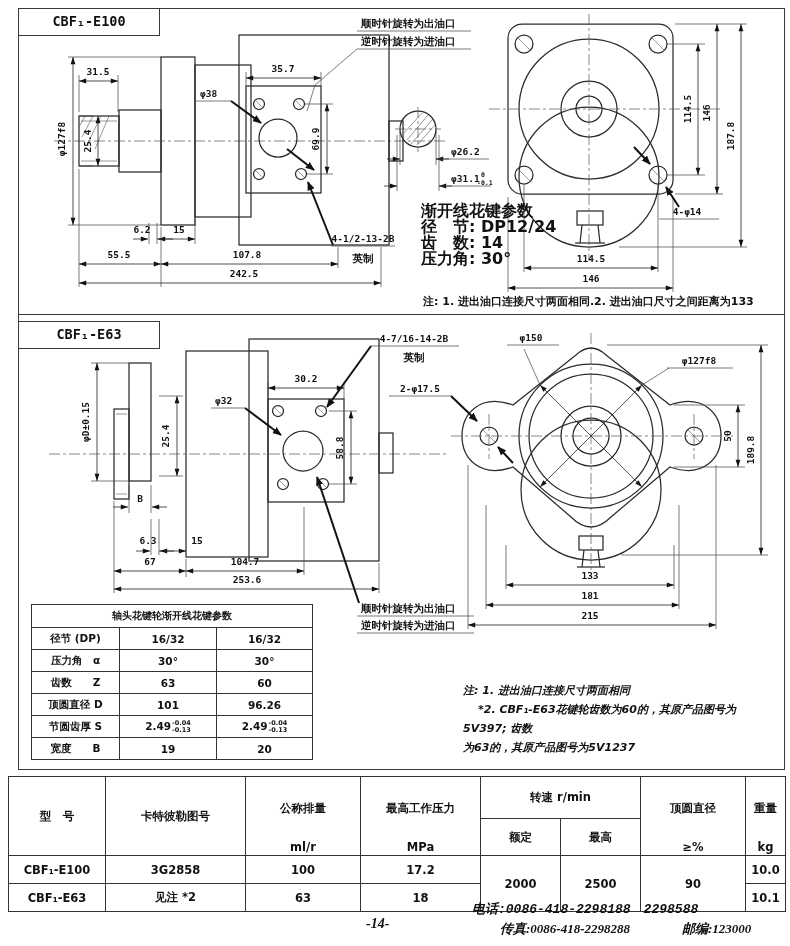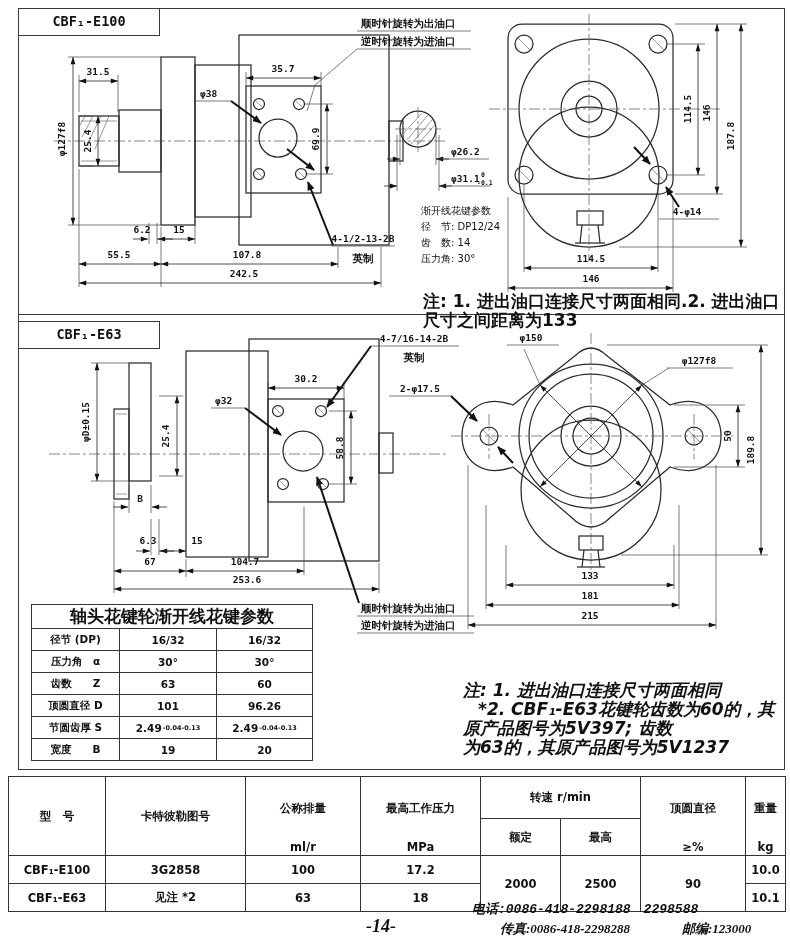--- a/index.html
+++ b/index.html
@@ -13,36 +13,36 @@
   svg{position:absolute;left:0;top:0;}
   svg text{font-family:"DejaVu Sans Mono",monospace;font-size:9.5px;font-weight:bold;fill:#111;}
   svg text.cn{font-family:"DejaVu Sans",sans-serif;font-size:10.5px;}
   svg text.sm{font-size:6.5px;}
   .o{fill:none;stroke:#2b2b2b;stroke-width:1.25;}
   .t{fill:none;stroke:#444;stroke-width:0.7;}
   .cl{fill:none;stroke:#555;stroke-width:0.7;stroke-dasharray:11 3 3 3;}
   .d{fill:none;stroke:#222;stroke-width:0.8;}
   .ld{fill:none;stroke:#111;stroke-width:2;}
   .h{stroke:#555;stroke-width:0.6;}
-  .blk{position:absolute;font-size:10px;font-weight:normal;line-height:16px;z-index:2;}
-  .noteline{font-size:17px;font-weight:bold;line-height:19px;}
+  .blk{position:absolute;font-size:16px;font-weight:bold;line-height:16px;z-index:2;}
+  .noteline{font-size:11px;font-weight:bold;line-height:19px;}
   table{border-collapse:collapse;background:#fff;}
   
   #spl{position:absolute;left:12px;top:289px;table-layout:fixed;z-index:2;}
   #spl td{border:1.4px solid #333;text-align:center;font-size:10.5px;font-weight:bold;height:21px;padding:0;}
-  #spl .ttl{height:22px;font-size:17px;}
+  #spl .ttl{height:22px;font-size:10px;}
   
   #spec{position:absolute;left:8px;top:776px;table-layout:fixed;}
   #spec td{border:1.6px solid #333;text-align:center;font-size:11.5px;font-weight:bold;padding:0;}
   .two{display:block;line-height:15px;margin-top:24px;}
-  .tolstack{display:inline-flex;flex-direction:row;vertical-align:middle;font-size:6.5px;line-height:7px;text-align:left;margin-left:1px;}
+  .tolstack{display:inline-flex;flex-direction:column;vertical-align:middle;font-size:6.5px;line-height:7px;text-align:left;margin-left:1px;}
   #footer{position:absolute;left:0;top:896px;width:790px;height:50px;
     font-family:"Liberation Serif",serif;font-style:italic;font-weight:bold;font-size:13px;}
   #footer .addr{position:absolute;left:10px;top:28px;margin-top:32px;}
-  #footer .pg{position:absolute;left:366px;top:20px;font-size:18px;}
+  #footer .pg{position:absolute;left:366px;top:20px;font-size:14px;}
   #footer .tel{position:absolute;left:472px;top:4px;font-family:Liberation Mono, monospace;}
   #footer .fax{position:absolute;left:500px;top:24px;text-align:center;}
   #footer .zip{position:absolute;left:682px;top:24px;}
 </style>
 </head>
 <body>
 
 <div class="sec" id="sec-e100">
   <div class="titlebox">CBF₁-E100</div>
 

